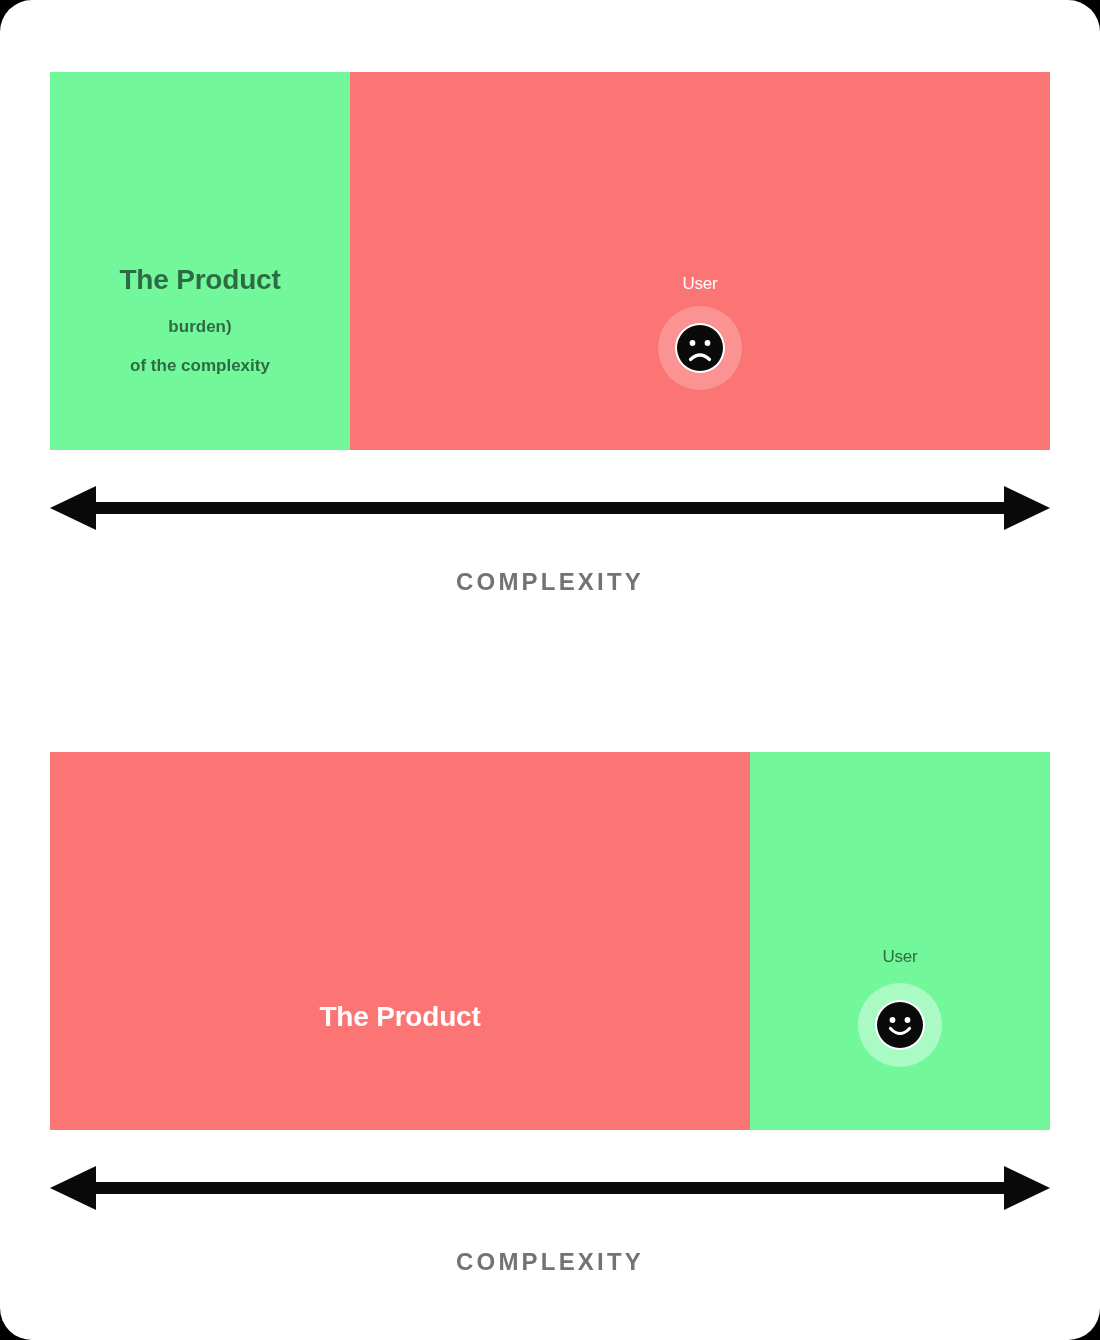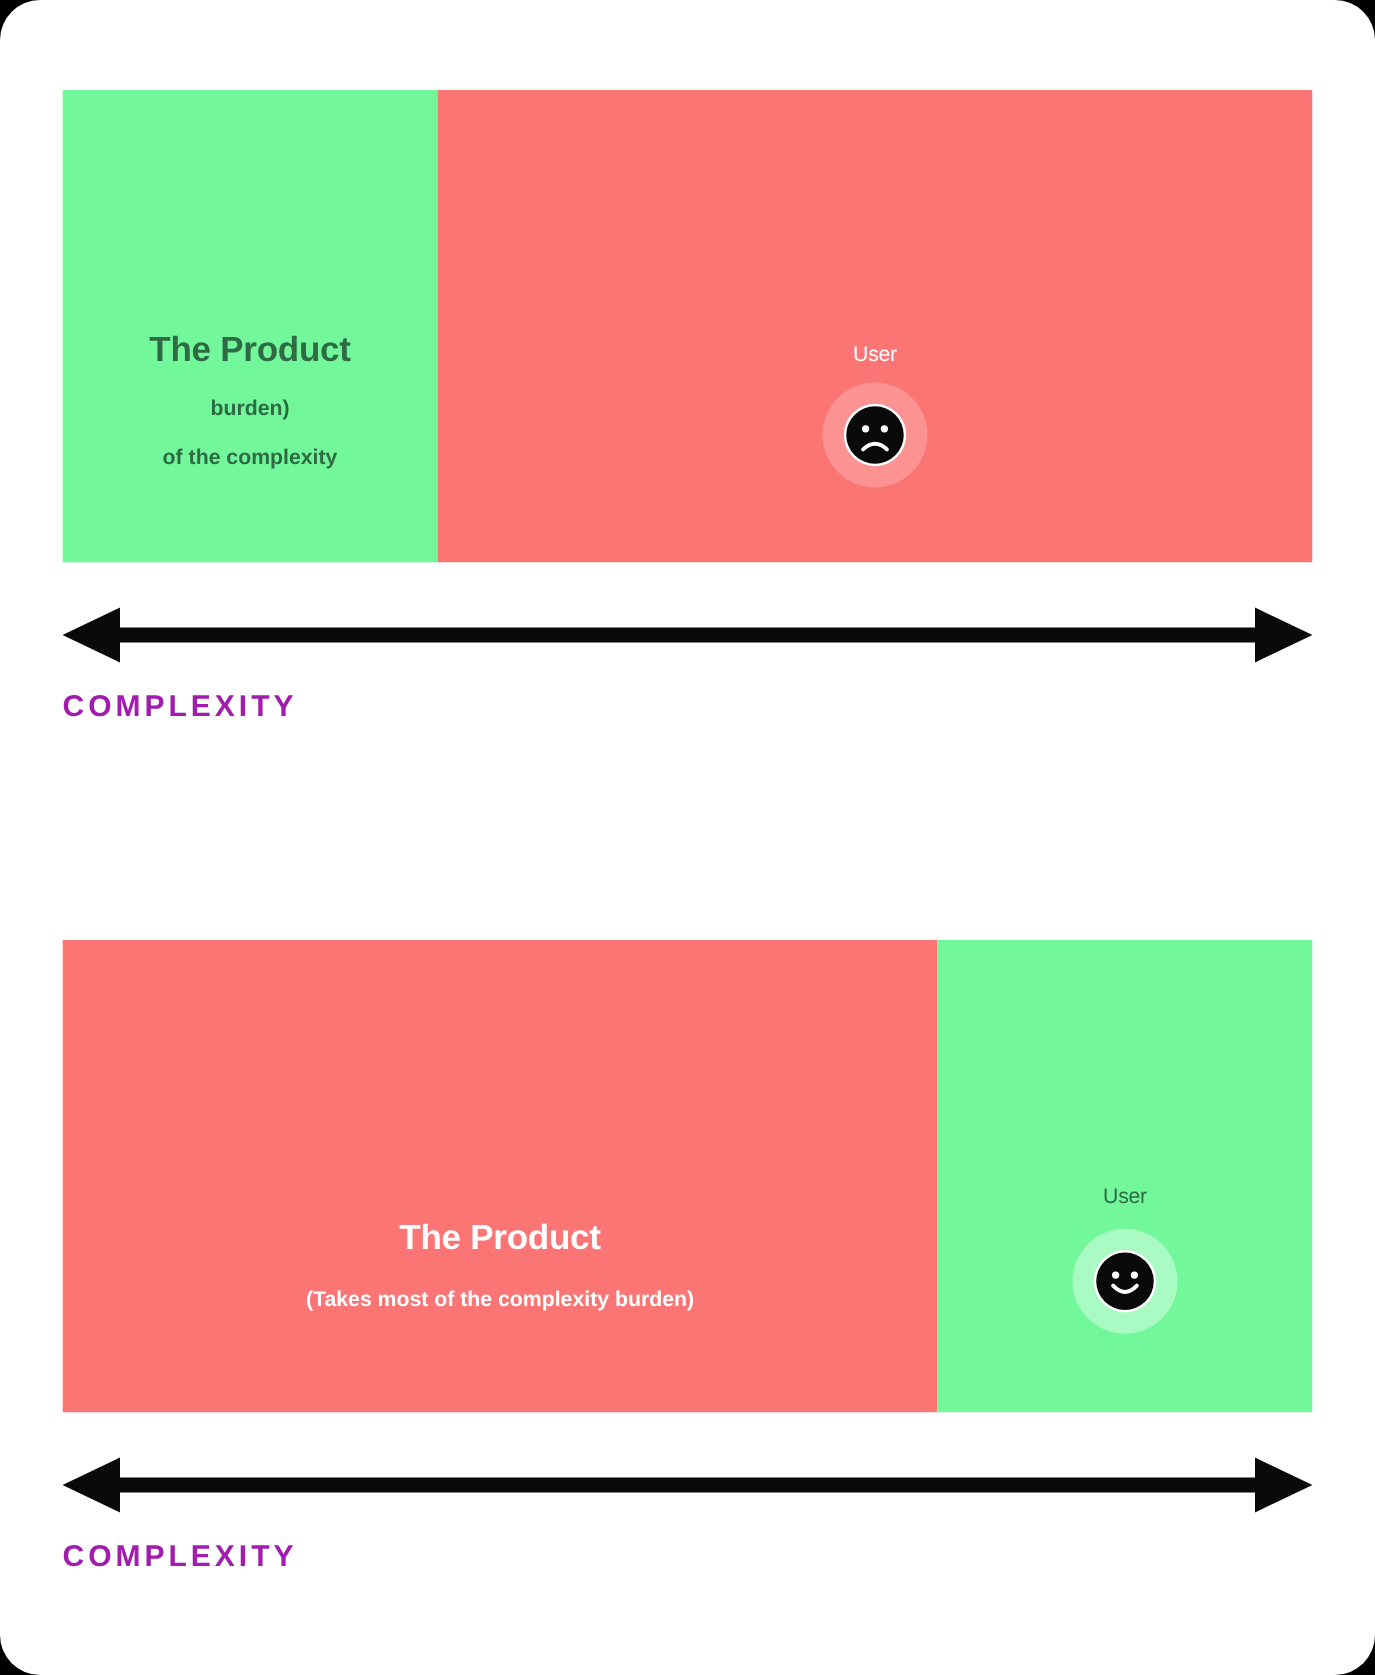--- a/index.html
+++ b/index.html
@@ -126,25 +126,26 @@
   }
   #axis-1 { top: 480px; }
   #axis-2 { top: 1160px; }
 
   .arrow-svg {
     display: block;
     width: 1000px;
     height: 56px;
   }
   .axis-label {
-    margin-top: 16px;
+    margin-top: 32px;
+    text-align: center;
     font-size: 24px;
     font-weight: bold;
     letter-spacing: 3.2px;
-    color: #a21caf;
+    color: #737373;
   }
 </style>
 </head>
 <body>
 
 <div class="page-card">
 
   <div class="panel" id="panel-1">
     <div class="bar">
 
@@ -179,23 +180,20 @@
       <rect x="42" y="22" width="916" height="12" fill="#0a0a0a"></rect>
     </svg>
     <div class="axis-label">COMPLEXITY</div>
   </div>
 
   <div class="panel" id="panel-2">
     <div class="bar">
 
       <div class="segment seg-coral seg-product on-coral">
         <div class="product-title">The Product</div>
-        <div class="product-sub">
-          <div>(Takes most of the complexity burden)</div>
-        </div>
       </div>
 
       <div class="segment seg-green seg-user on-green">
         <div class="user-title">User</div>
         <div class="face-wrap halo-green">
           <svg class="face" viewBox="0 0 52 52">
             <circle cx="26" cy="26" r="25" fill="#ffffff"></circle>
             <circle cx="26" cy="26" r="23" fill="#0a0a0a"></circle>
             <circle cx="18.5" cy="21" r="2.9" fill="#ffffff"></circle>
             <circle cx="33.5" cy="21" r="2.9" fill="#ffffff"></circle>

